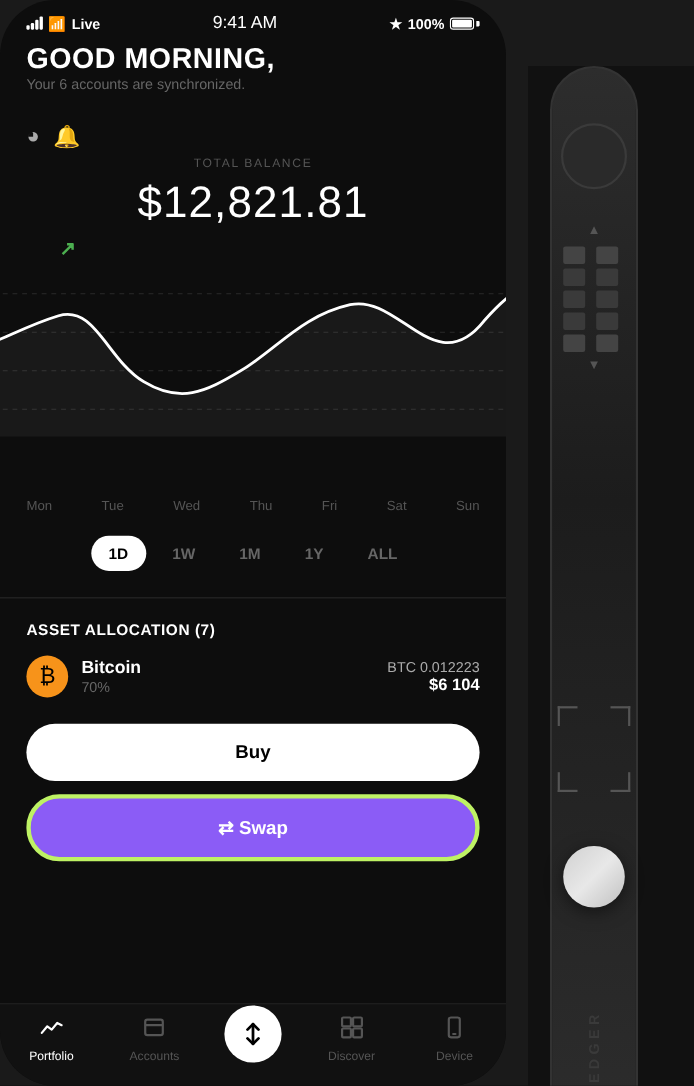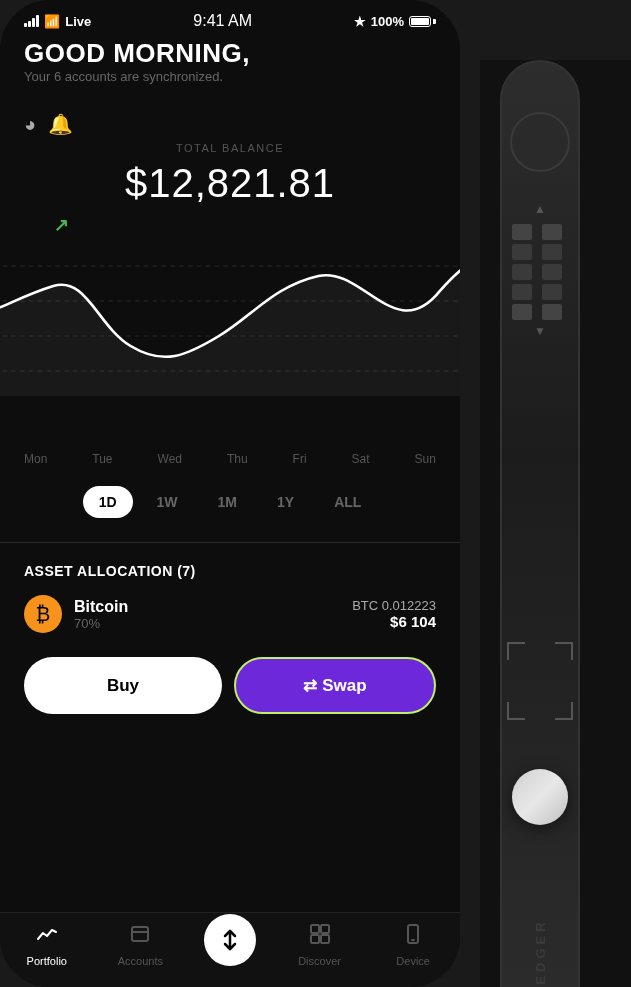--- a/index.html
+++ b/index.html
@@ -224,41 +224,42 @@
       font-size: 15px;
       font-weight: 600;
     }
 
     
     .action-buttons {
       display: flex;
       gap: 12px;
       margin-top: 24px;
       padding: 0;
+      flex-direction: column;
     }
     .btn {
       flex: 1;
       padding: 16px;
       border-radius: 30px;
       font-size: 17px;
       font-weight: 600;
       cursor: pointer;
       border: none;
       background: #fff;
       color: #000;
       text-align: center;
       display: flex;
       align-items: center;
       justify-content: center;
       gap: 8px;
     }
     .btn-swap {
-      background: #6d28d9;
-      color: #fff;
-      border: 2px solid #bef264;
+      background: #8b5cf6;
+      color: #fff;
+      border: 4px solid #bef264;
     }
 
     
     .bottom-nav {
       position: absolute;
       bottom: 0;
       left: 0;
       right: 0;
       background: #111;
       border-top: 1px solid #222;

